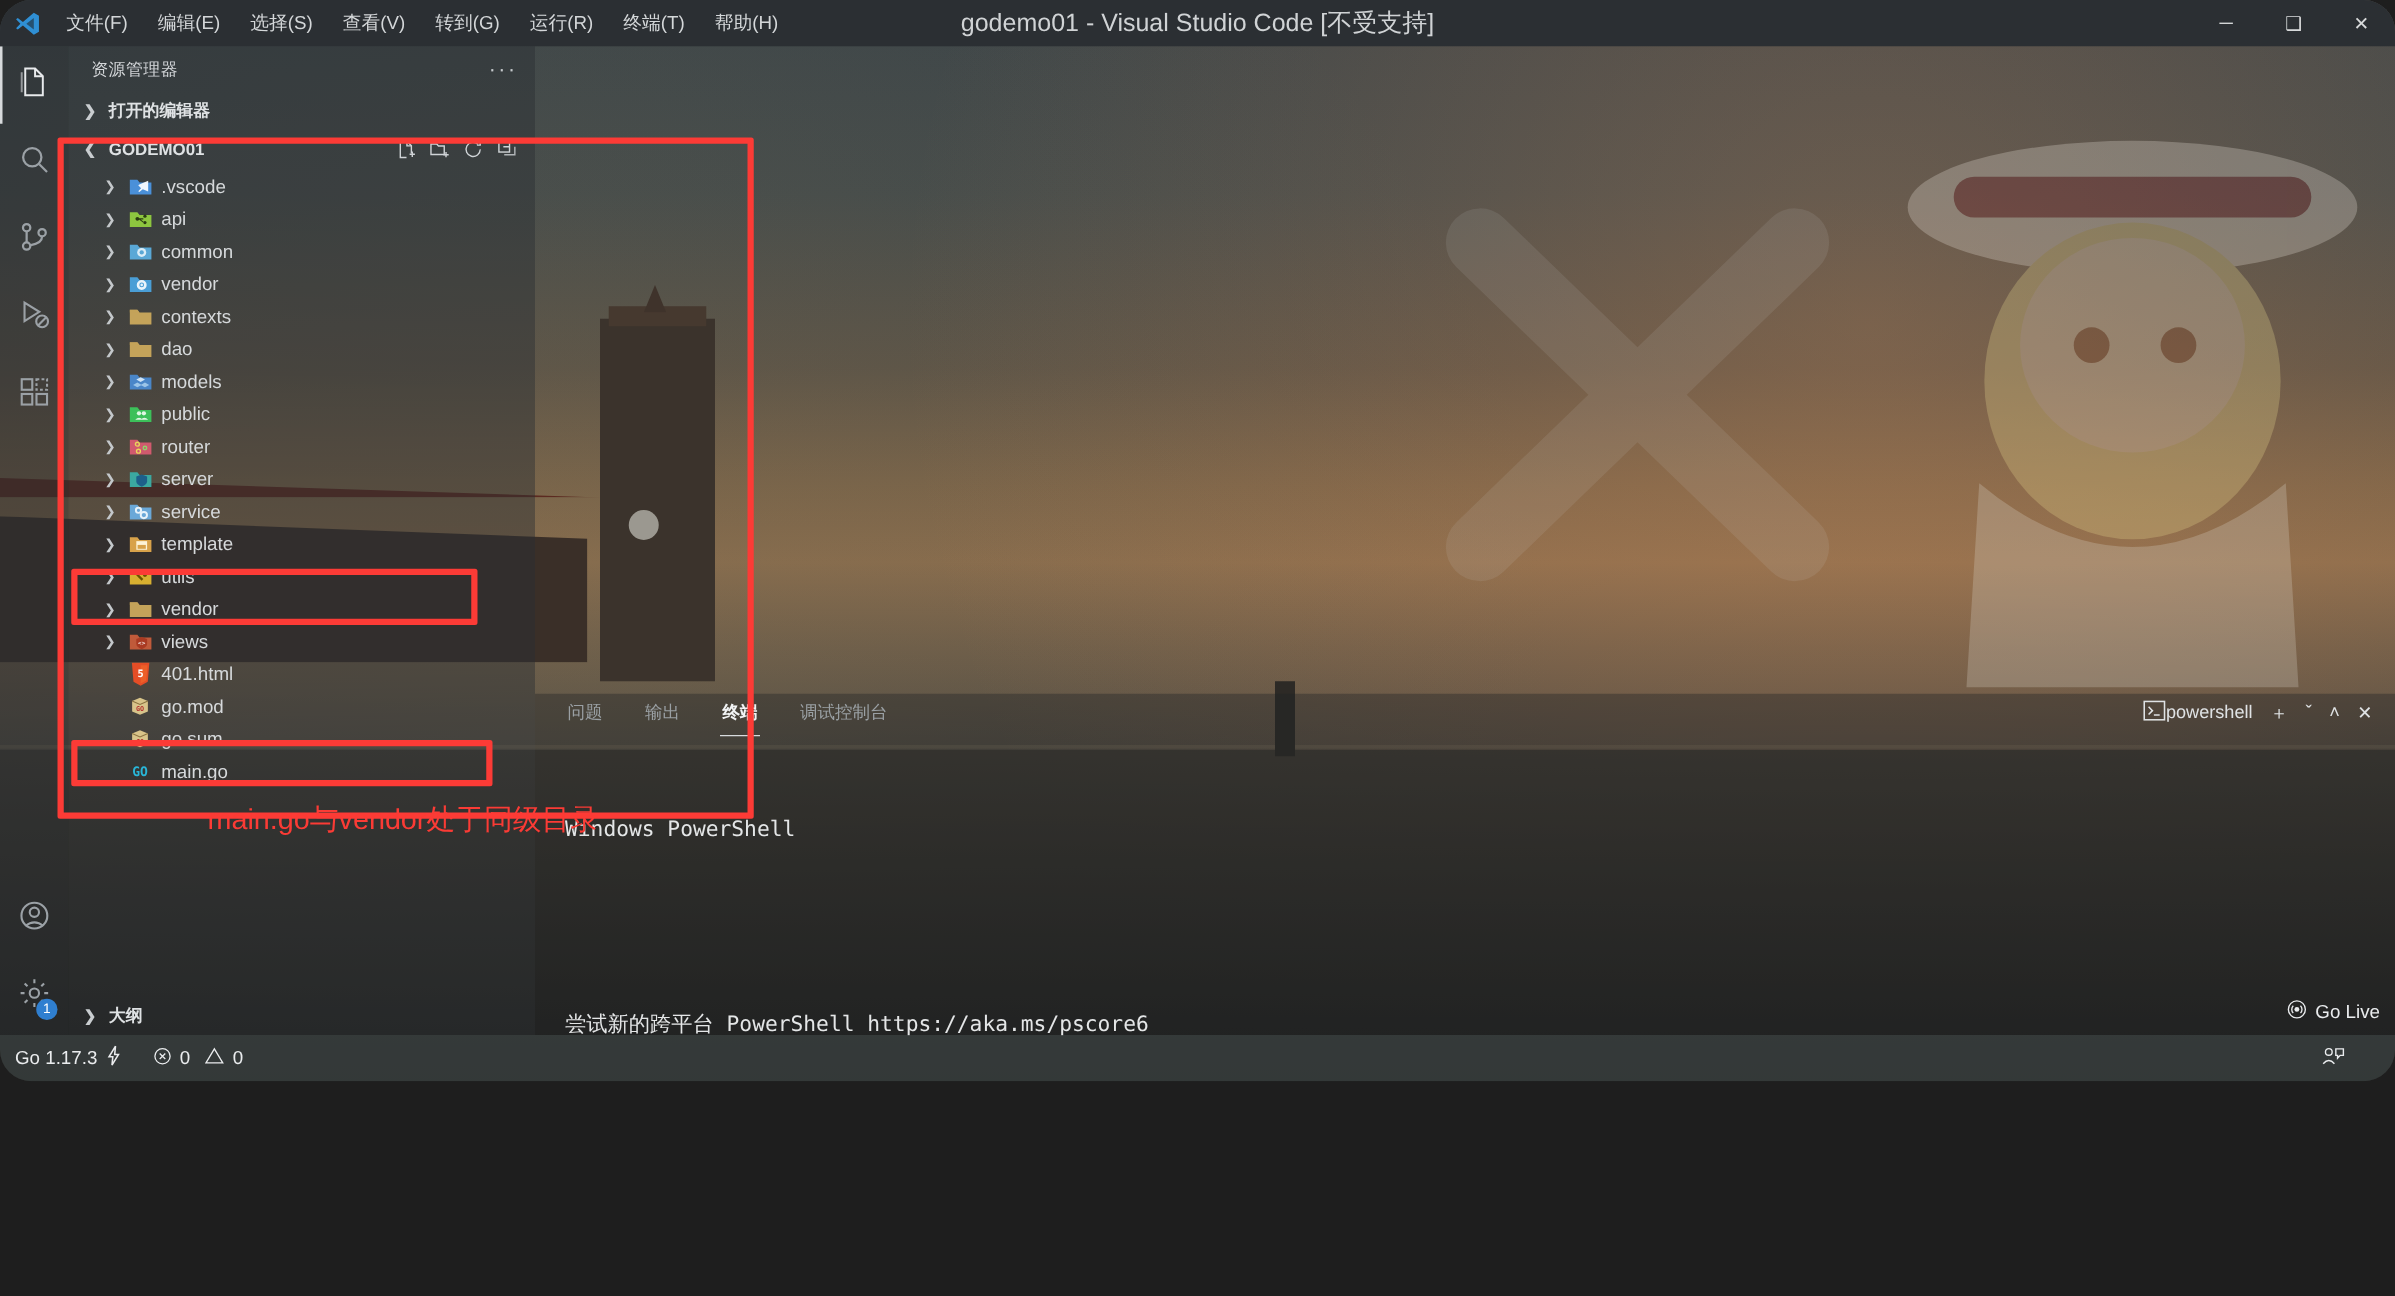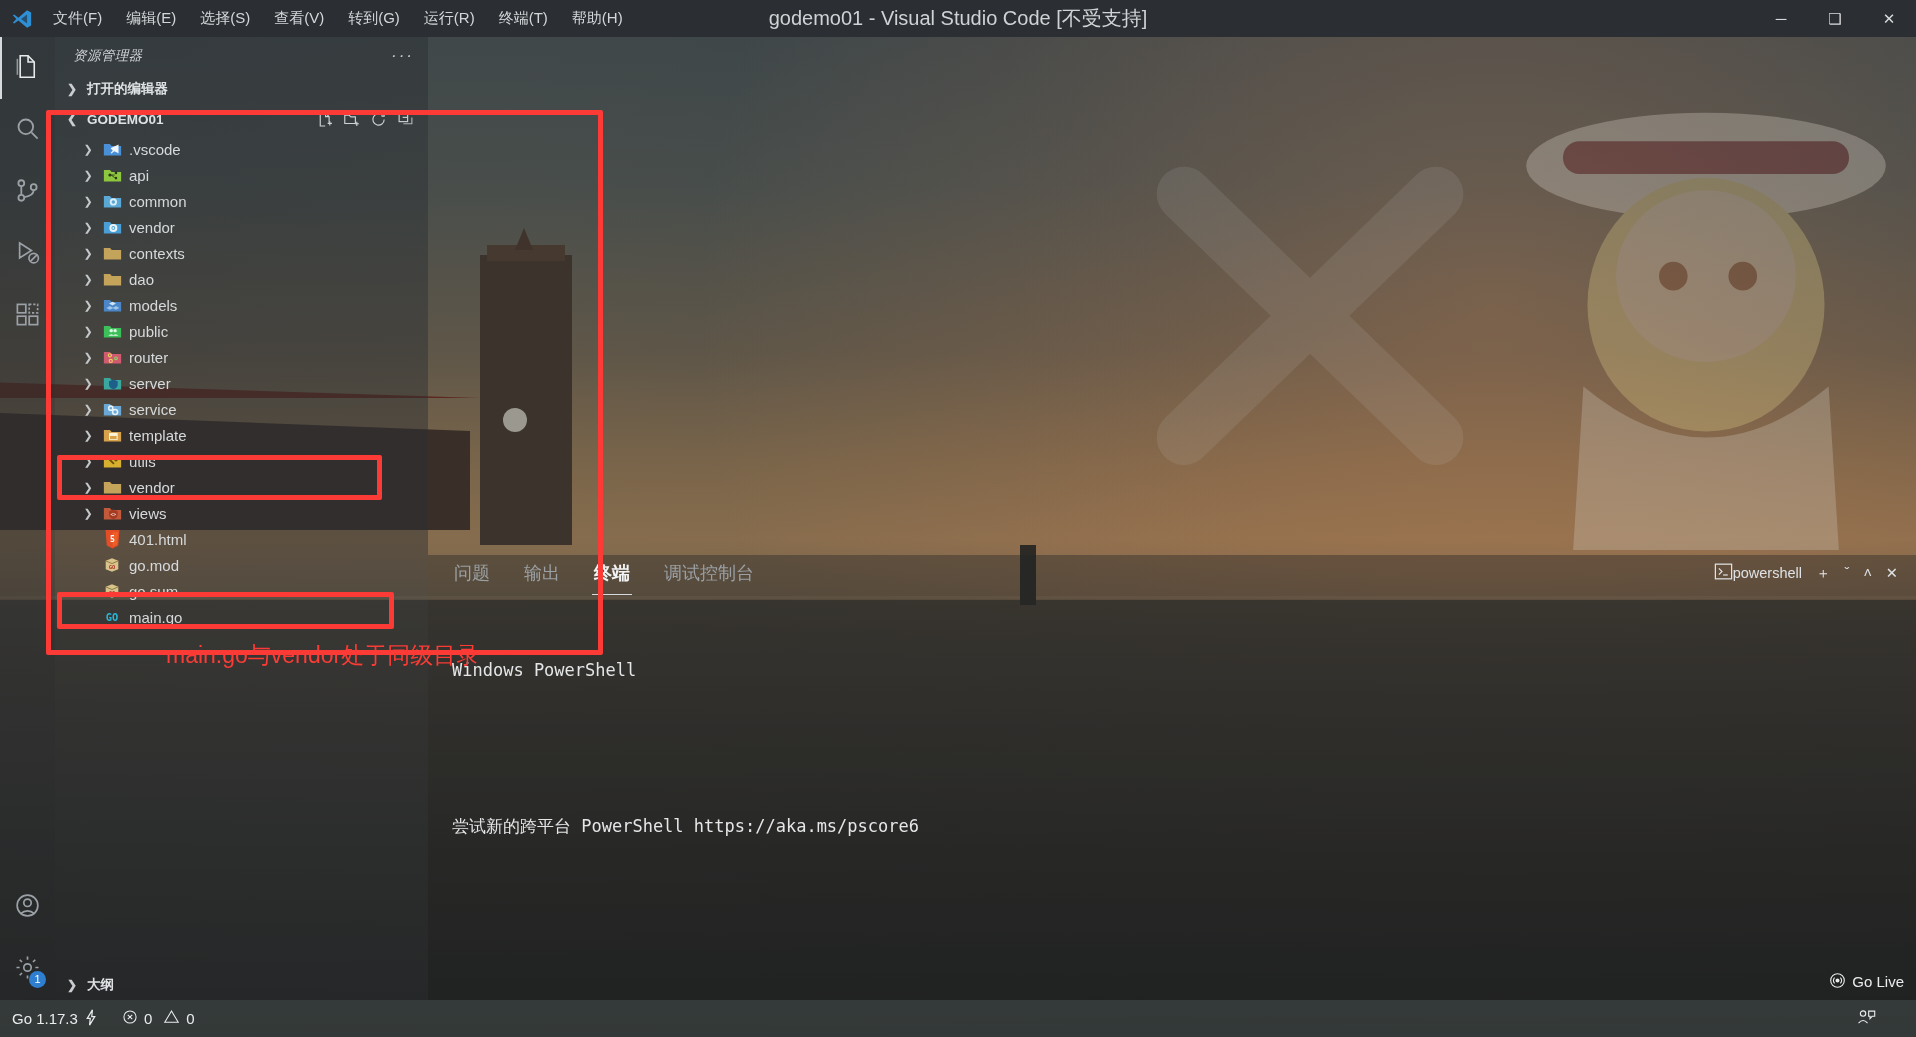--- a/index.html
+++ b/index.html
@@ -4,36 +4,37 @@
 <style>
   * { box-sizing: border-box; margin: 0; padding: 0; }
   html, body {
     width: 1916px; height: 1037px;
     overflow: hidden;
     font-family: "Liberation Sans", sans-serif;
     background: #1e1e1e;
   }
   #root {
     position: relative;
-    width: 1916px; height: 1037px;
+    width: 1916px; height: 865px;
     overflow: hidden;
     
     background:
       radial-gradient(circle at 78% 30%, rgba(210,140,90,0.30), rgba(0,0,0,0) 48%),
       radial-gradient(circle at 25% 62%, rgba(120,110,85,0.25), rgba(0,0,0,0) 50%),
       linear-gradient(180deg,
         #3b4448 0%,
         #434a4a 18%,
         #5a5246 34%,
         #7a6348 45%,
         #8a6c4c 52%,
         #6d5c48 60%,
         #4e4a42 70%,
         #3a3a36 82%,
         #2c2c2a 100%);
+    border-radius: 25px;
   }
   
   .wp { position:absolute; pointer-events:none; }
   .wp-sea {
     left:0; right:0; top:600px; bottom:0;
     background: linear-gradient(180deg, rgba(62,58,50,.85), rgba(30,31,30,.95));
   }
   .wp-horizon { left:0; right:0; top:596px; height:3px; background:rgba(170,150,120,.22); }
   .wp-church {
     left:0; top:380px; width:470px; height:150px;
@@ -116,21 +117,21 @@
 
   
   #sidebar {
     position:absolute; left:55px; top:37px; width:373px; bottom:37px;
     background:rgba(42,46,50,.45);
     z-index:30; color:#cfd3d6; font-size:15px;
     display:flex; flex-direction:column;
   }
   #sb-header {
     height:37px; display:flex; align-items:center; padding:0 14px 0 18px;
-    font-size:13.5px; letter-spacing:.4px; color:#d2d5d8;font-style:italic;
+    font-size:13.5px; letter-spacing:.4px; color:#d2d5d8;
   }
   #sb-header .dots { margin-left:auto; font-size:17px; color:#c6cacd; cursor:pointer; letter-spacing:2px;}
   .section-head {
     height:30px; display:flex; align-items:center; gap:6px; padding-left:8px;
     font-size:13.5px; font-weight:bold; color:#dfe2e4; cursor:pointer;
   }
   .twisty {
     width:18px; text-align:center; font-size:12px; color:#c9cdd0; display:inline-block;
   }
   .sec-actions { margin-left:auto; display:flex; gap:10px; padding-right:14px; color:#cfd3d6; }
@@ -161,21 +162,21 @@
   #panel {
     position:absolute; left:428px; right:0; top:555px; bottom:37px;
     background:rgba(32,34,36,.38);
     z-index:20; display:flex; flex-direction:column;
   }
   #panel-tabs {
     height:36px; display:flex; align-items:center; padding-left:24px; gap:30px;
     position:relative;
   }
   .ptab {
-    font-size:18px; color:#9aa0a4; cursor:pointer; position:relative; padding:6px 2px;
+    font-size:14px; color:#9aa0a4; cursor:pointer; position:relative; padding:6px 2px;
   }
   .ptab.active { color:#f2f4f5; font-weight:bold; }
   .ptab.active:after {
     content:""; position:absolute; left:0; right:0; bottom:-4px; height:1px; background:#d8dbdd;
   }
   #panel-actions {
     margin-left:auto; display:flex; align-items:center; gap:14px; padding-right:18px;
     color:#dfe2e4; font-size:14.5px;
   }
   #panel-actions .pa { display:flex; align-items:center; gap:0; cursor:pointer; }

